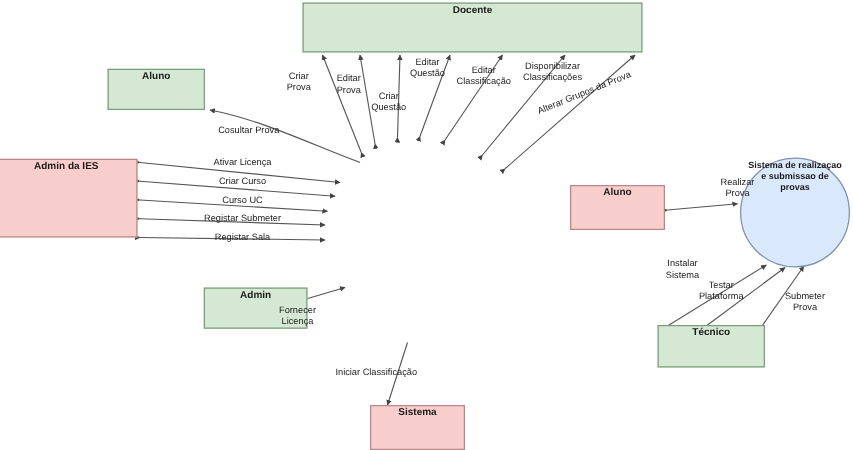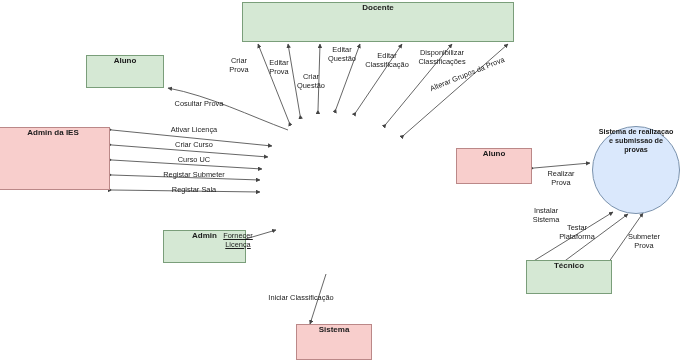--- a/index.html
+++ b/index.html
@@ -108,25 +108,25 @@
   <div class="elbl" style="left:424px;top:88px;width:94px;transform:rotate(-22deg);transform-origin:left center;">Alterar Grupos da Prova</div>
 
   <div class="elbl" style="left:167px;top:100px;width:64px;">Cosultar Prova</div>
 
   <div class="elbl" style="left:160px;top:126px;width:68px;">Ativar Licença</div>
   <div class="elbl" style="left:163px;top:141px;width:62px;">Criar Curso</div>
   <div class="elbl" style="left:165px;top:156px;width:58px;">Curso UC</div>
   <div class="elbl" style="left:154px;top:171px;width:80px;">Registar Submeter</div>
   <div class="elbl" style="left:160px;top:186px;width:68px;">Registar Sala</div>
 
-  <div class="elbl" style="left:215px;top:232px;width:46px;text-decoration:underline;">Fornecer
+  <div class="elbl" style="left:215px;top:244px;width:46px;">Fornecer
 Licença</div>
   <div class="elbl" style="left:262px;top:294px;width:78px;">Iniciar Classificação</div>
 
-  <div class="elbl" style="left:539px;top:142px;width:44px;margin-top:28px;">Realizar
+  <div class="elbl" style="left:568px;top:142px;width:44px;">Realizar
 Prova</div>
   <div class="elbl" style="left:524px;top:207px;width:44px;">Instalar
 Sistema</div>
   <div class="elbl" style="left:552px;top:224px;width:50px;">Testar
 Plataforma</div>
   <div class="elbl" style="left:620px;top:233px;width:48px;">Submeter
 Prova</div>
 
 </div>
 

